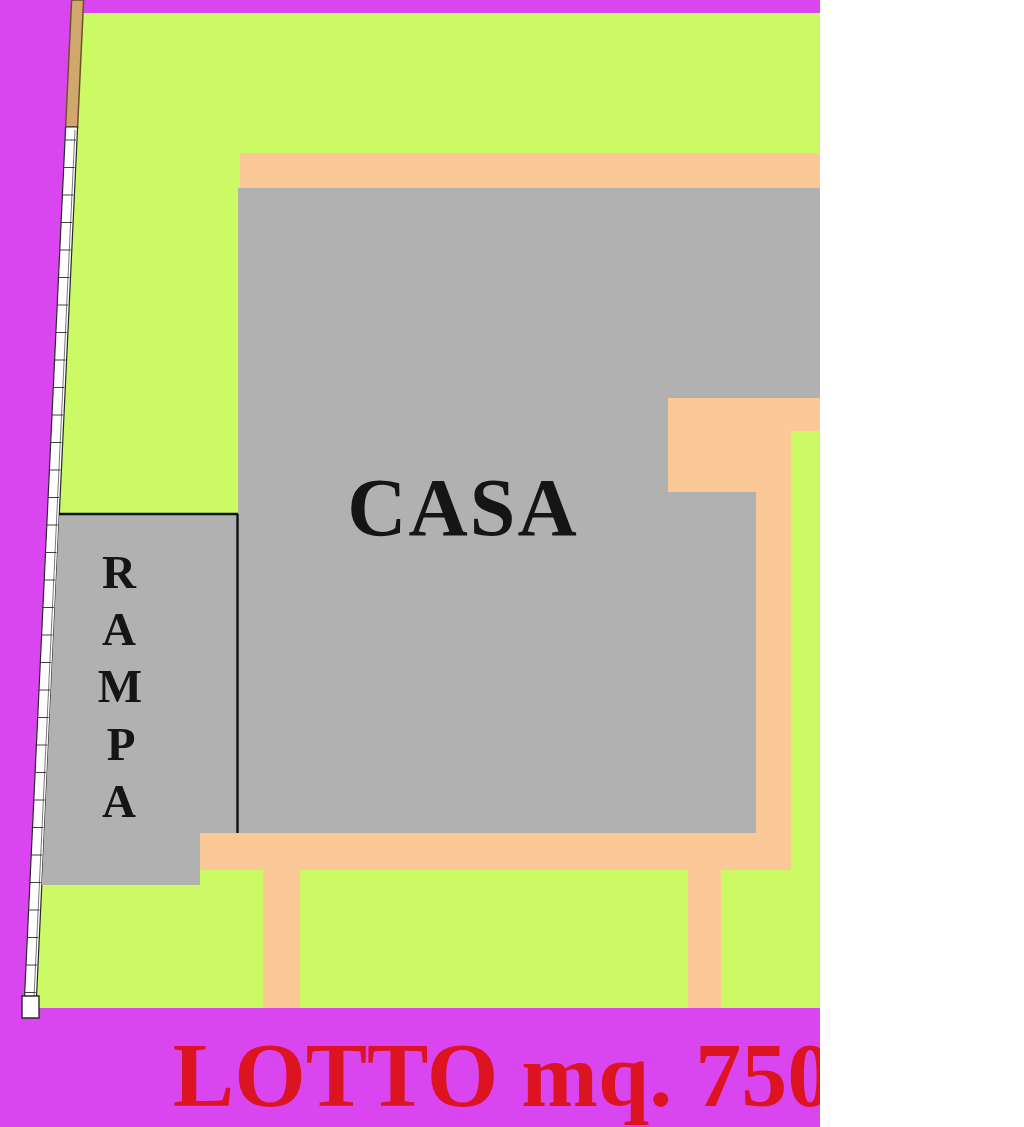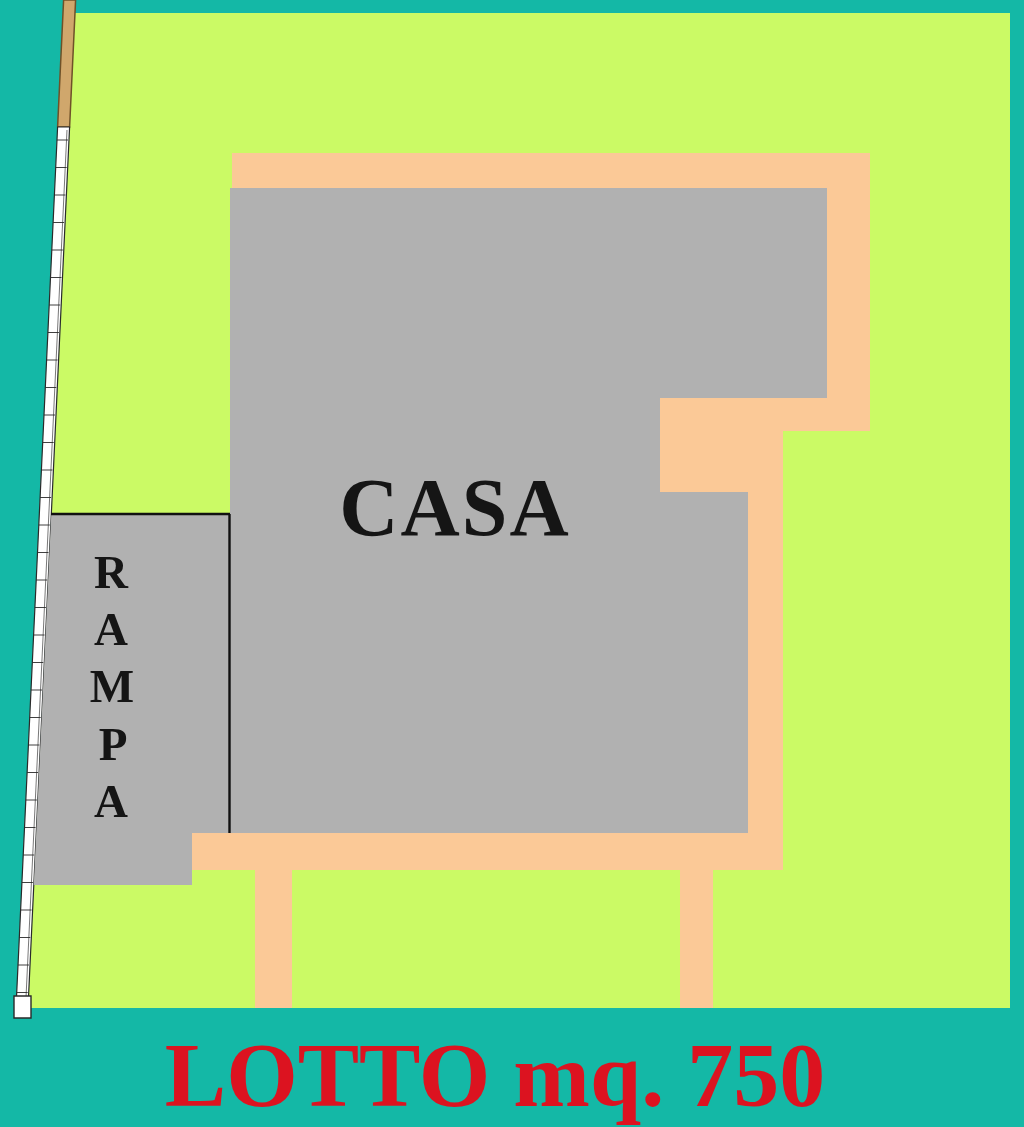--- a/index.html
+++ b/index.html
@@ -1,16 +1,16 @@
 <!DOCTYPE html>
 <html><head>
 <meta charset="utf-8">
 <style>
   html,body{margin:0;padding:0;background:#ffffff;}
-  .page{position:relative;width:1024px;height:1127px;background:#14b8a6;overflow:hidden;}
+  .page{position:relative;width:812px;height:1127px;background:#d946ef;overflow:hidden;padding-left:8px;}
   svg{display:block;}
   text{font-family:"Liberation Serif","DejaVu Serif",serif;font-weight:bold;}
   .label-black{fill:#151515;}
   .house-label{font-size:82px;letter-spacing:2px;}
   .ramp-letter{font-size:47px;}
   .caption{font-size:92px;}
   .strip-line{stroke:#2a2a2a;}
 </style>
 </head>
 <body>

